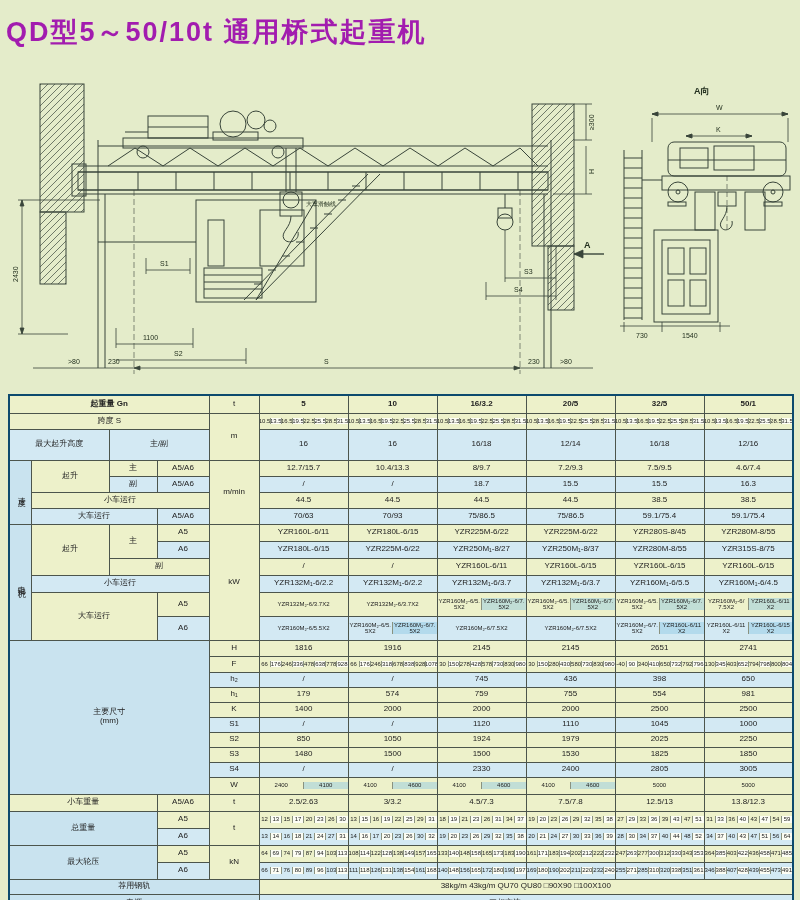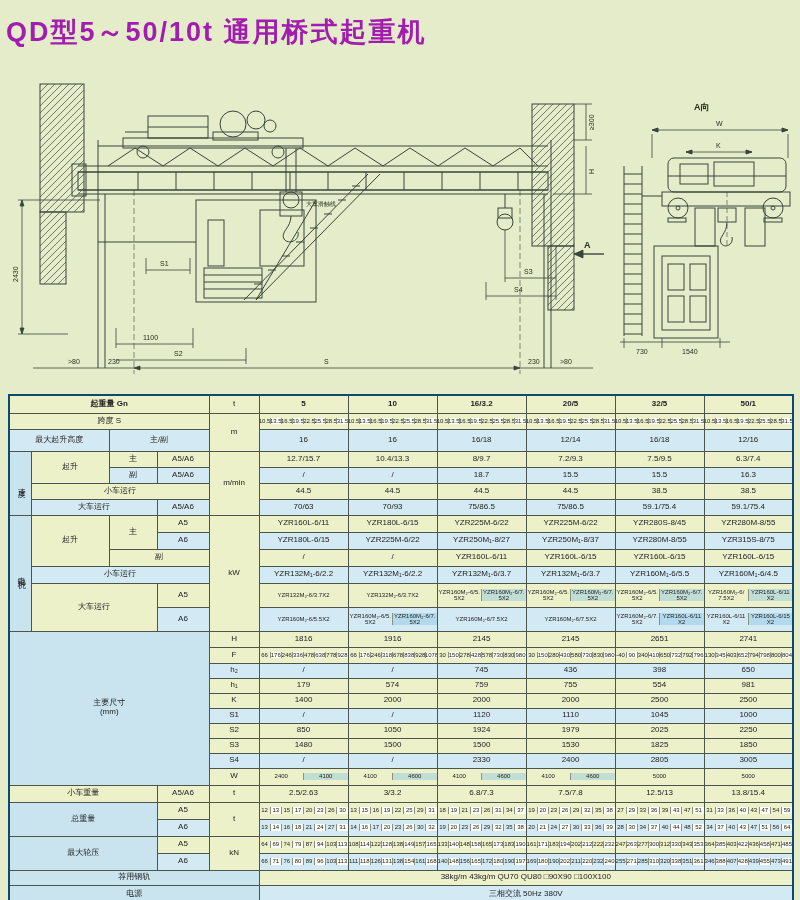--- a/index.html
+++ b/index.html
@@ -1,21 +1,21 @@
 <!DOCTYPE html>
 <html><head>
 <meta charset="utf-8">
 <style>
   html,body{margin:0;padding:0;}
   body{width:800px;height:900px;position:relative;background:#e4ecca;overflow:hidden;
        font-family:"Liberation Sans",sans-serif;color:#222;}
   #title{position:absolute;top:14px;left:0;width:100%;text-align:left;
          font-size:27px;font-weight:bold;color:#a21caf;letter-spacing:2px;padding-left:6px;}
   #main-drawing{position:absolute;left:8px;top:82px;width:600px;height:296px;}
-  #side-drawing{position:absolute;left:610px;top:96px;width:188px;height:268px;}
+  #side-drawing{position:absolute;left:610px;top:80px;width:188px;height:268px;}
   svg{display:block;}
   svg text{font-family:"Liberation Sans",sans-serif;fill:#23301f;}
   .dimtxt{font-size:7px;}
   #spec-table{position:absolute;left:8px;top:394px;width:784px;border-collapse:collapse;
               table-layout:fixed;}
   #spec-table td{border:1px solid #4c554c;text-align:center;vertical-align:middle;
                  padding:0;font-size:8px;line-height:1.1;overflow:hidden;white-space:nowrap;}
   .ry{background:#edf1ca;}
   .rb{background:#d3e9f3;}
   .sec{background:#c9e3ef;font-size:9px;}
@@ -317,42 +317,42 @@
             <div>13.5</div>
             <div>16.5</div>
             <div>19.5</div>
             <div>22.5</div>
             <div>25.5</div>
             <div>28.5</div>
             <div>31.5</div>
           </div>
         </td>
 </tr>
-<tr class="rb hb" style="height:22px">
+<tr class="rb hb" style="height:31px">
   <td colspan="2" class="lab">最大起升高度</td>
   <td colspan="2" class="lab">主/副</td>
   <td>16</td>
   <td>16</td>
   <td>16/18</td>
   <td>12/14</td>
   <td>16/18</td>
   <td>12/16</td>
 </tr>
 <tr class="ry" style="height:16px">
   <td rowspan="4" class="sec vert">速度</td>
   <td rowspan="2" class="lab">起升</td>
   <td class="lab">主</td>
   <td class="lab">A5/A6</td>
   <td rowspan="4" class="unit">m/min</td>
   <td>12.7/15.7</td>
   <td>10.4/13.3</td>
   <td>8/9.7</td>
   <td>7.2/9.3</td>
   <td>7.5/9.5</td>
-  <td>6.3/7.4</td>
+  <td>4.6/7.4</td>
 </tr>
 <tr class="rb" style="height:16px">
   <td class="lab">副</td>
   <td class="lab">A5/A6</td>
   <td>/</td>
   <td>/</td>
   <td>18.7</td>
   <td>15.5</td>
   <td>15.5</td>
   <td>16.3</td>
@@ -677,24 +677,24 @@
             <div>5000</div>
           </div>
         </td>
 </tr>
 <tr class="ry" style="height:17px">
   <td colspan="3" class="lab">小车重量</td>
   <td class="lab">A5/A6</td>
   <td class="unit">t</td>
   <td>2.5/2.63</td>
   <td>3/3.2</td>
-  <td>6.8/7.3</td>
+  <td>4.5/7.3</td>
   <td>7.5/7.8</td>
   <td>12.5/13</td>
-  <td>13.8/15.4</td>
+  <td>13.8/12.3</td>
 </tr>
 <tr class="ry" style="height:17px">
   <td rowspan="2" colspan="3" class="sec">总重量</td>
   <td class="lab">A5</td>
   <td rowspan="2" class="unit">t</td>
   <td>
           <div class="cells mini">
             <div>12</div>
             <div>13</div>
             <div>15</div>

